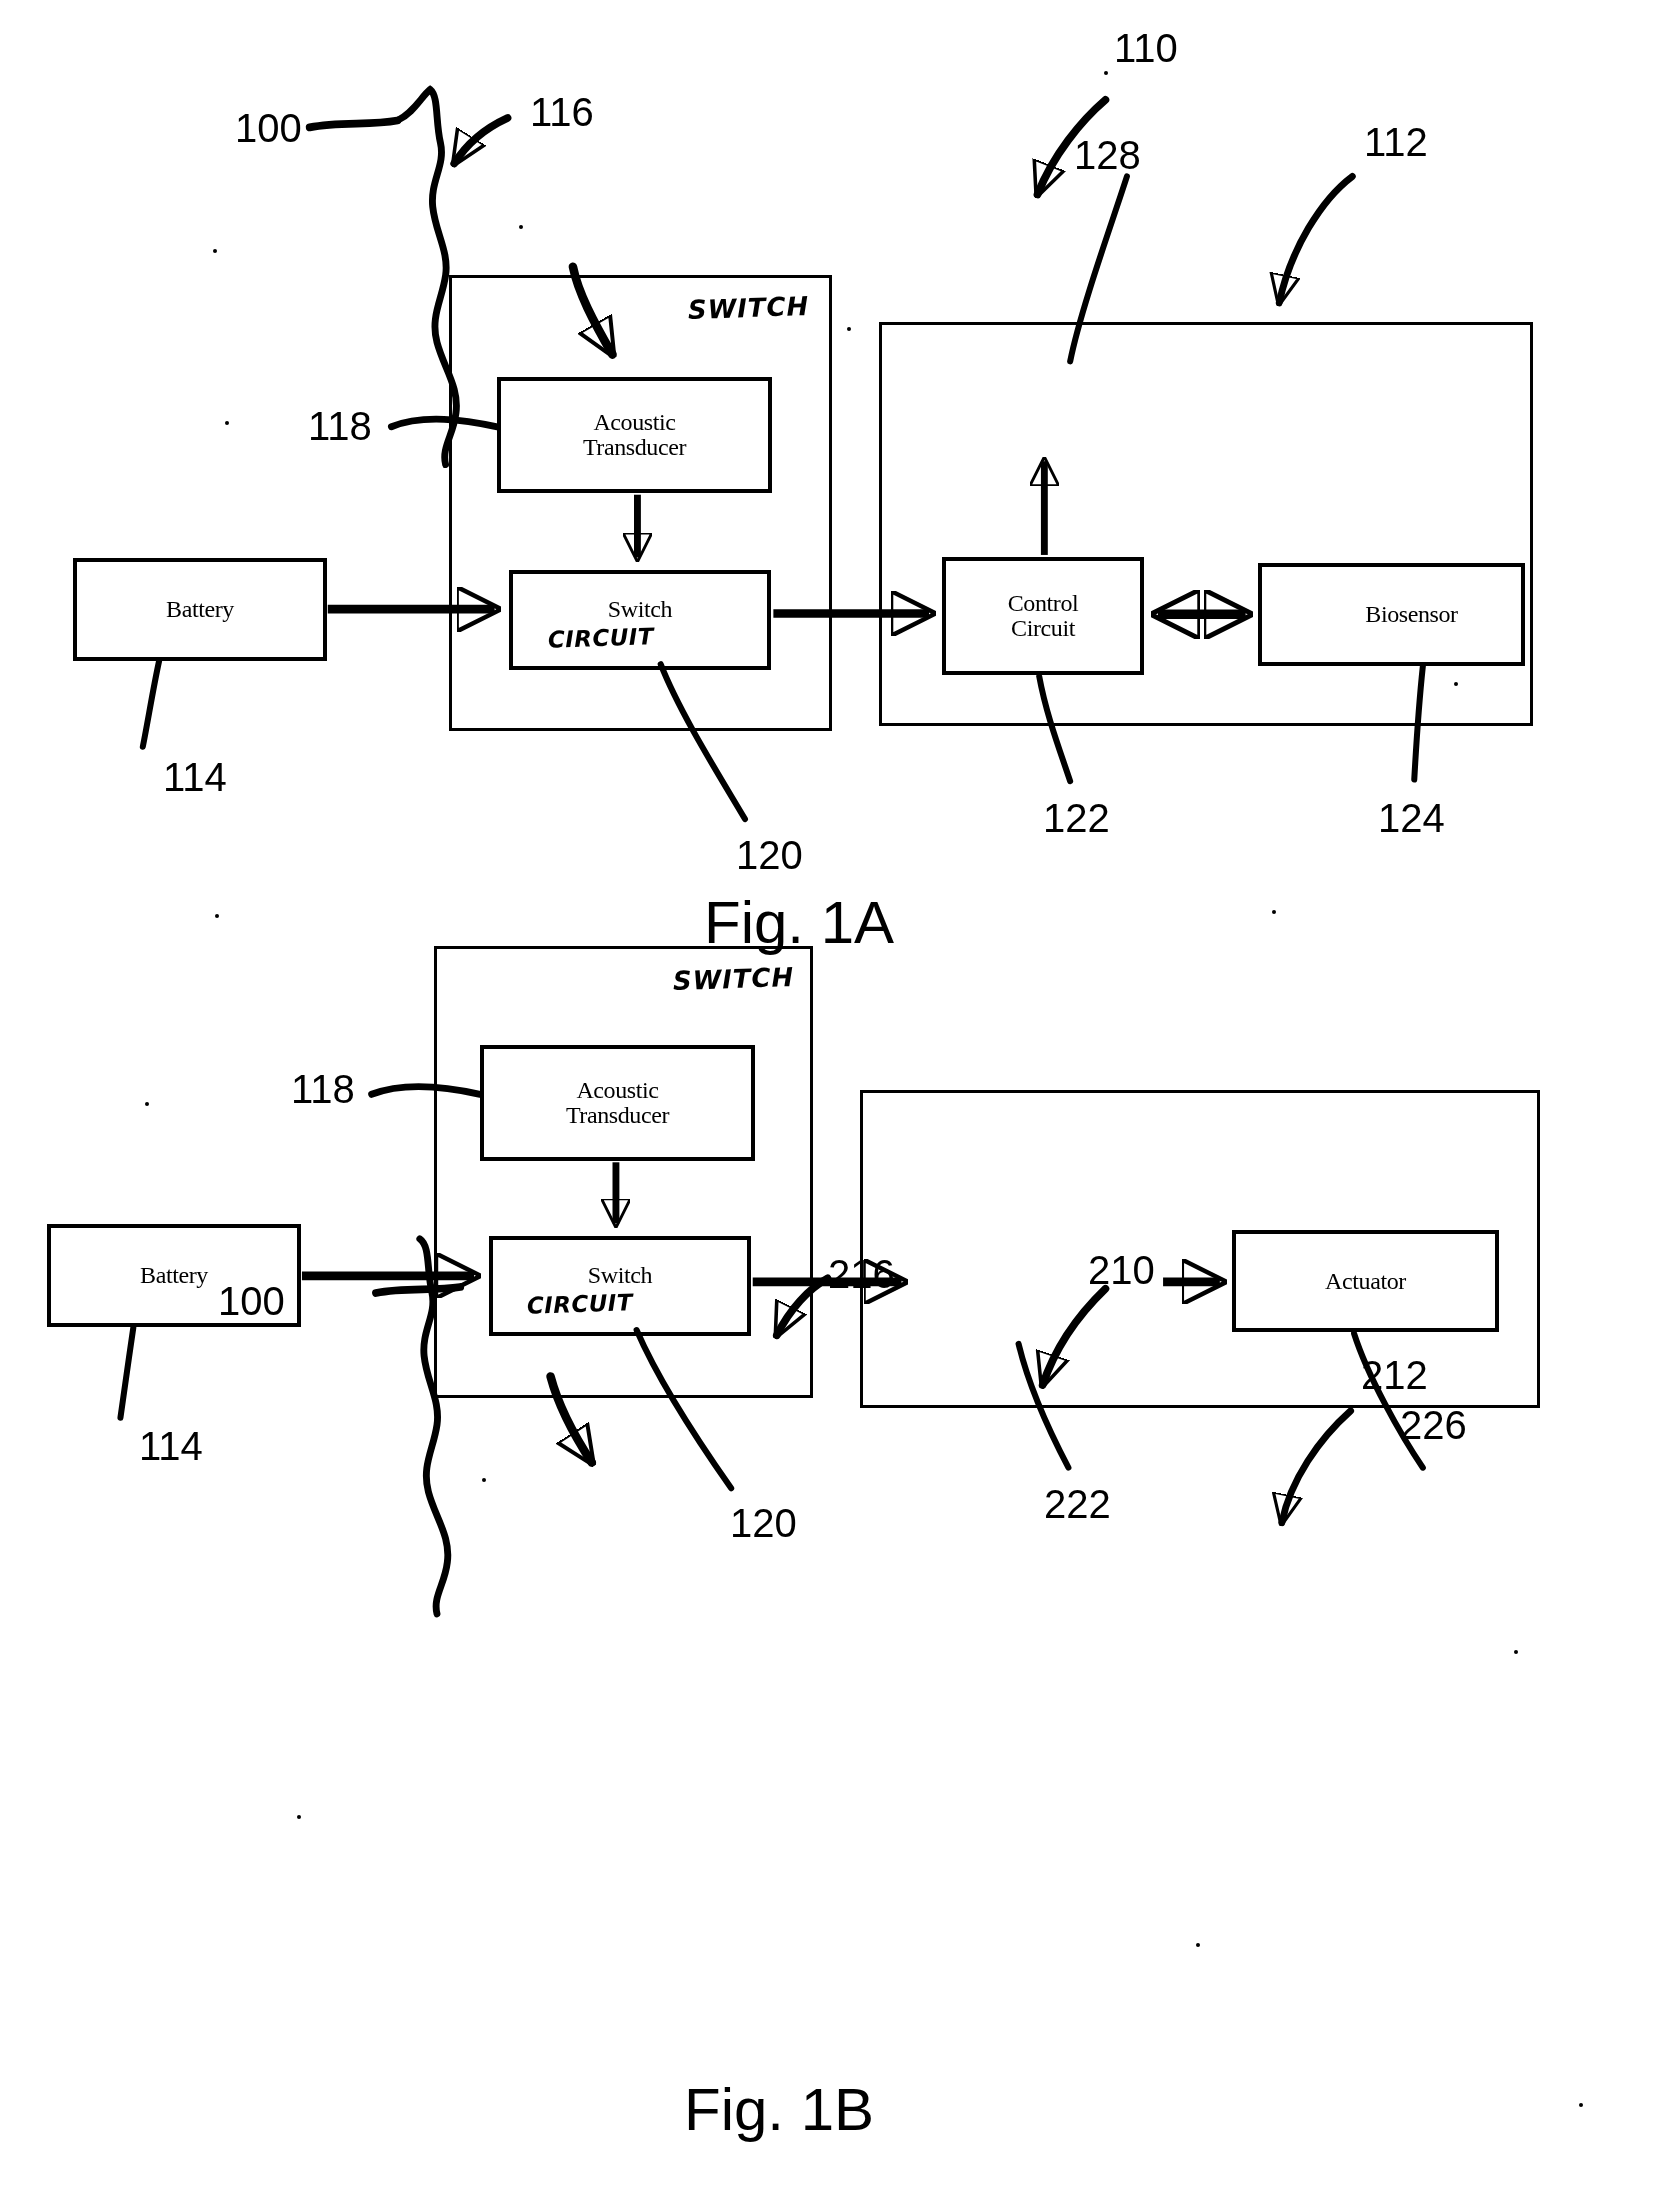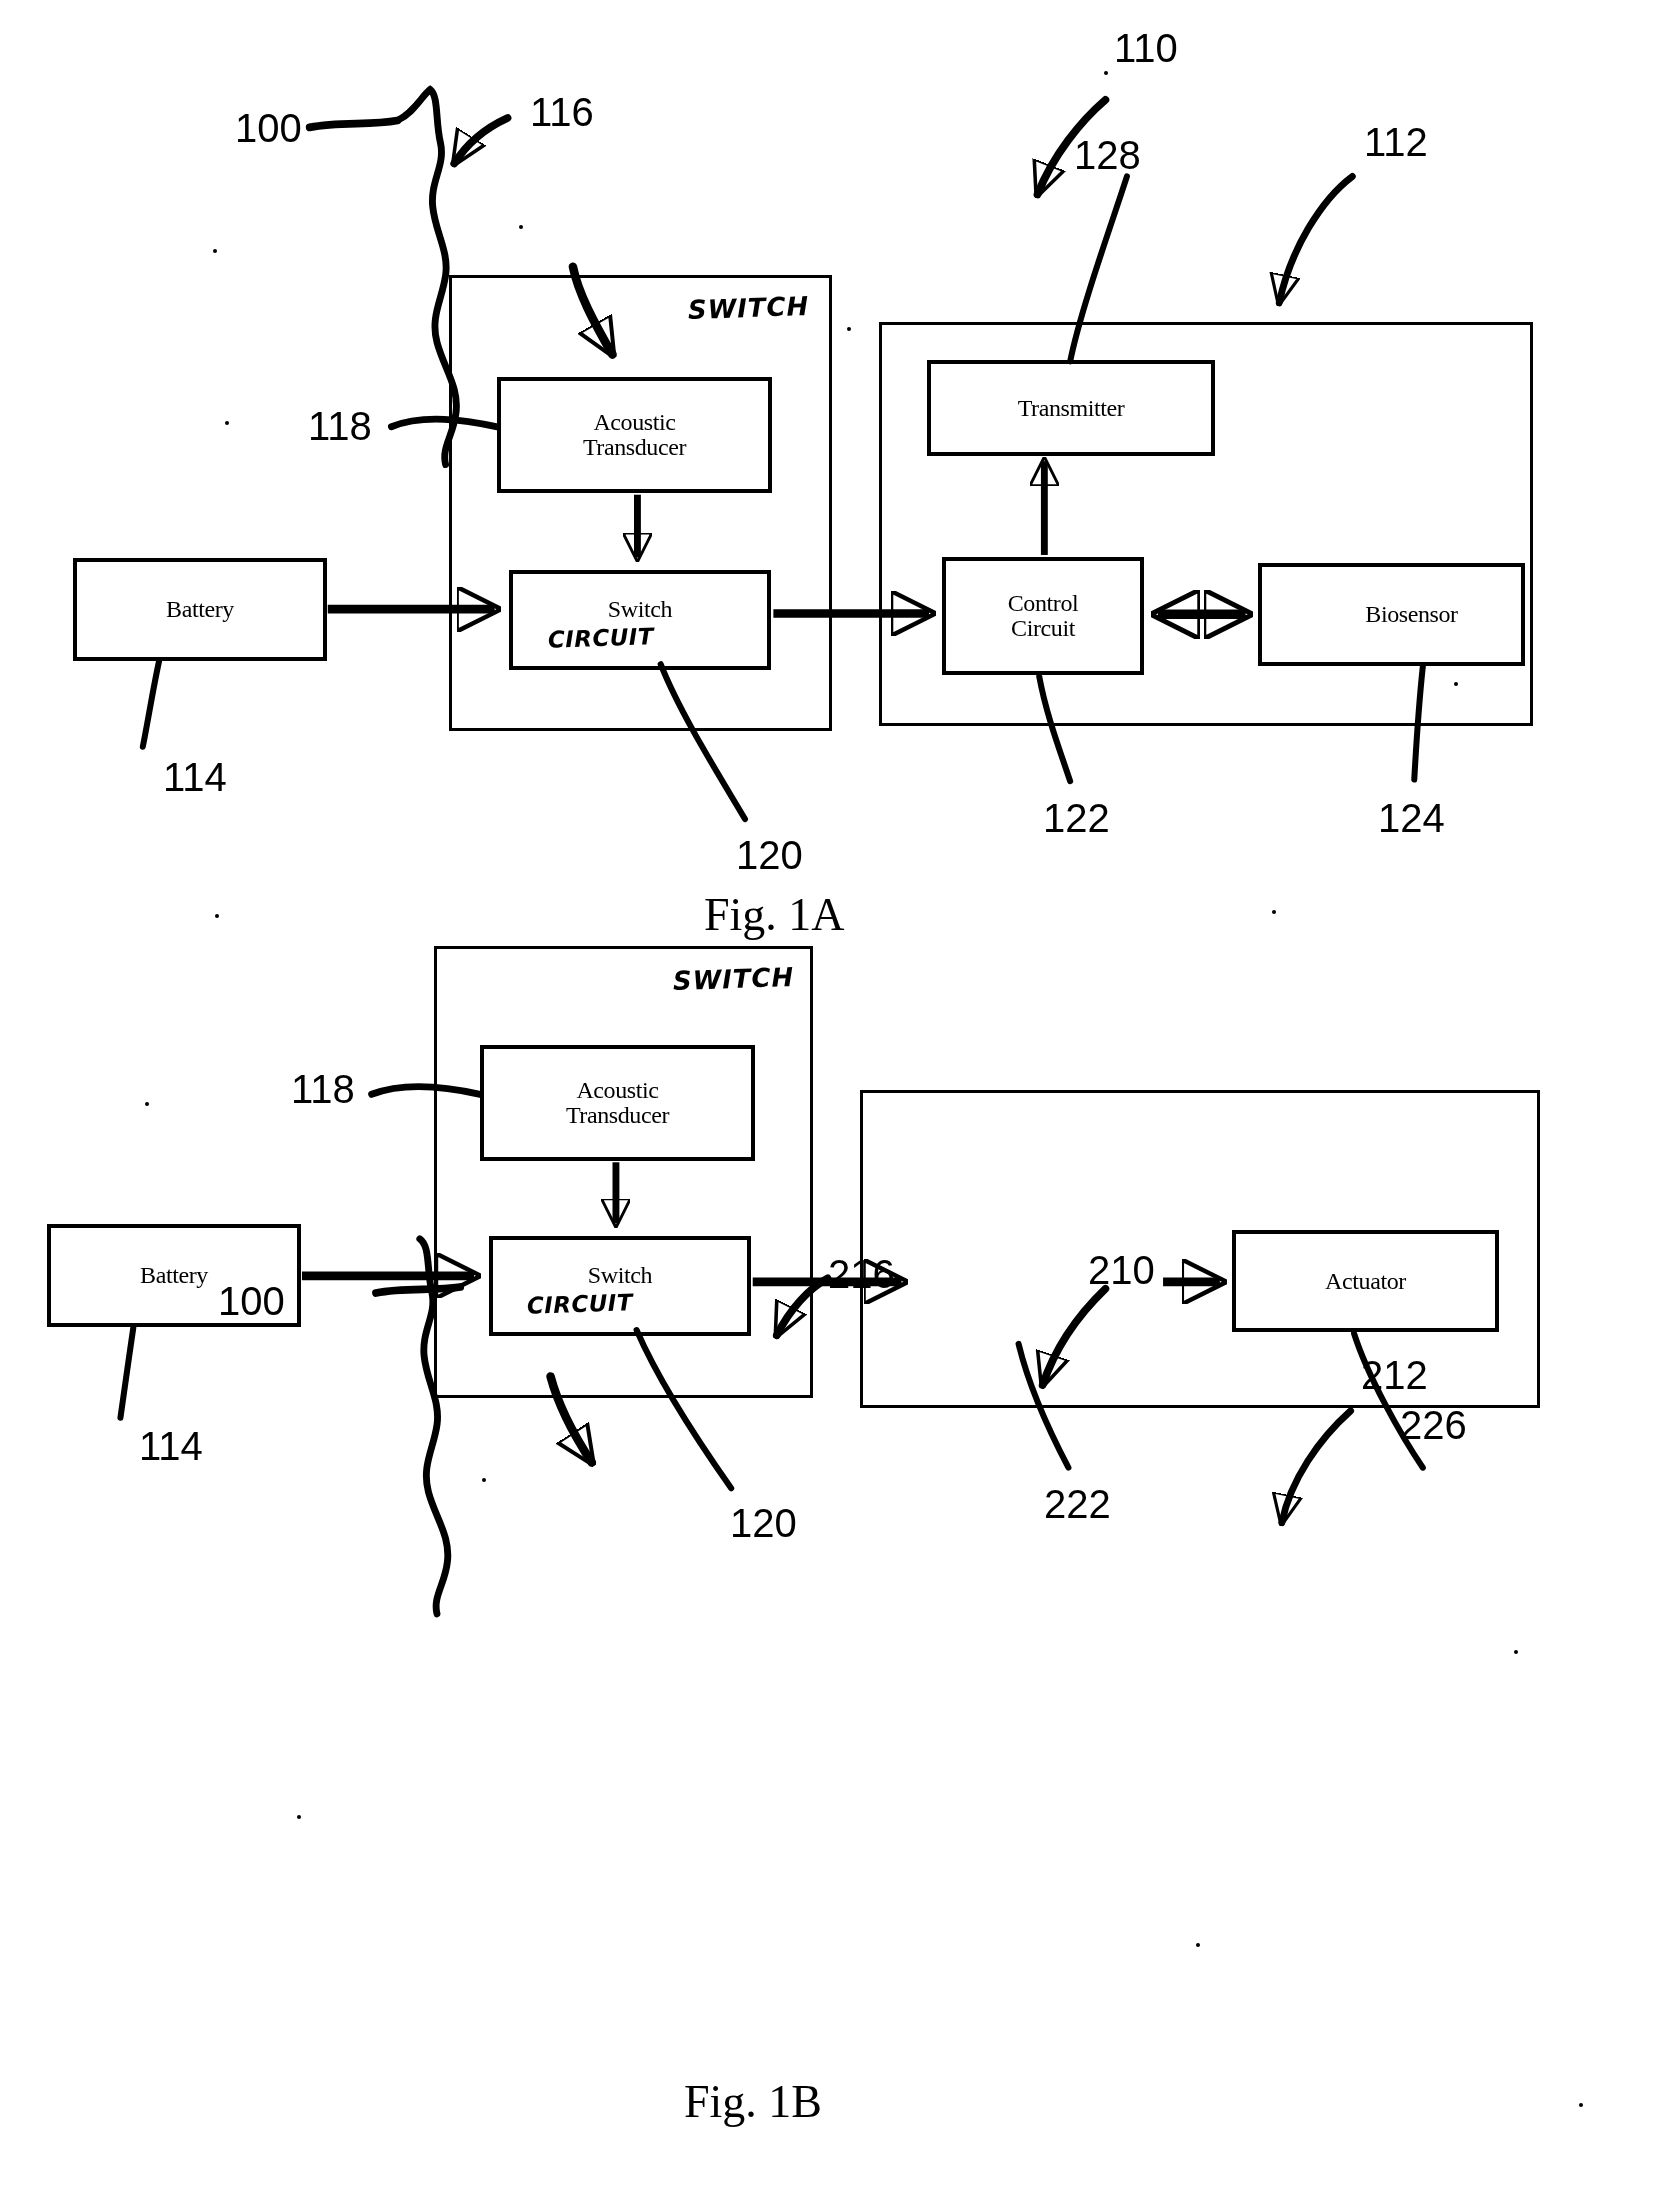--- a/index.html
+++ b/index.html
@@ -70,22 +70,22 @@
     white-space: nowrap;
   }
   .hand.small {
     font-size: 23px;
     letter-spacing: 0.4px;
   }
 
   
   .caption {
     position: absolute;
-    font-size: 46px;
-    font-family: Liberation Serif, serif;
+    font-size: 60px;
+    font-family: Liberation Sans, sans-serif;
     white-space: nowrap;
   }
 
   
   svg.overlay {
     position: absolute;
     left: 0; top: 0;
     width: 1656px;
     height: 2205px;
     pointer-events: none;
@@ -111,23 +111,20 @@
   </div>
 
   <div class="box" style="left:509px; top:570px; width:262px; height:100px;">
     <span class="label" style="position:relative; top:-10.3px;">Switch</span>
   </div>
 
   <div class="box" style="left:73px; top:558px; width:254px; height:103px;">
     <span class="label">Battery</span>
   </div>
 
-  <div class="box" style="left:927px; top:360px; width:288px; height:96px;">
-    <span class="label">Transmitter</span>
-  </div>
 
   <div class="box two-line" style="left:942px; top:557px; width:202px; height:118px;">
     <span class="label">Control
 Circuit</span>
   </div>
 
   <div class="box" style="left:1258px; top:563px; width:267px; height:103px;padding-left:40px;">
     <span class="label">Biosensor</span>
   </div>
 

